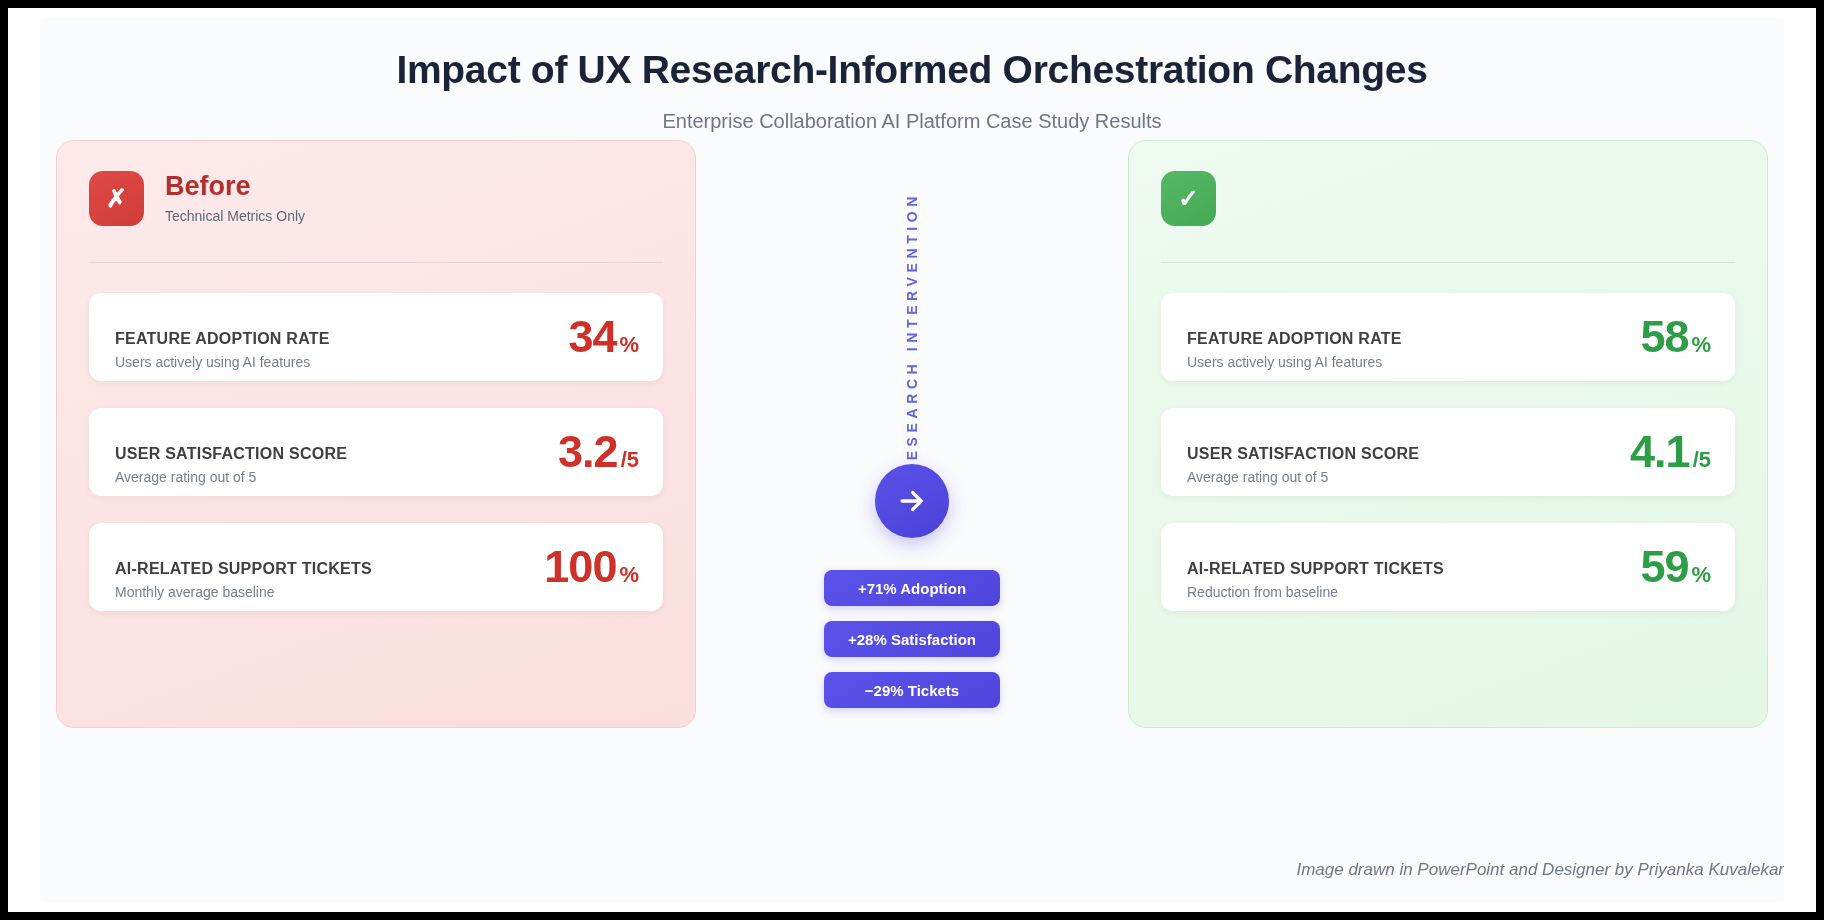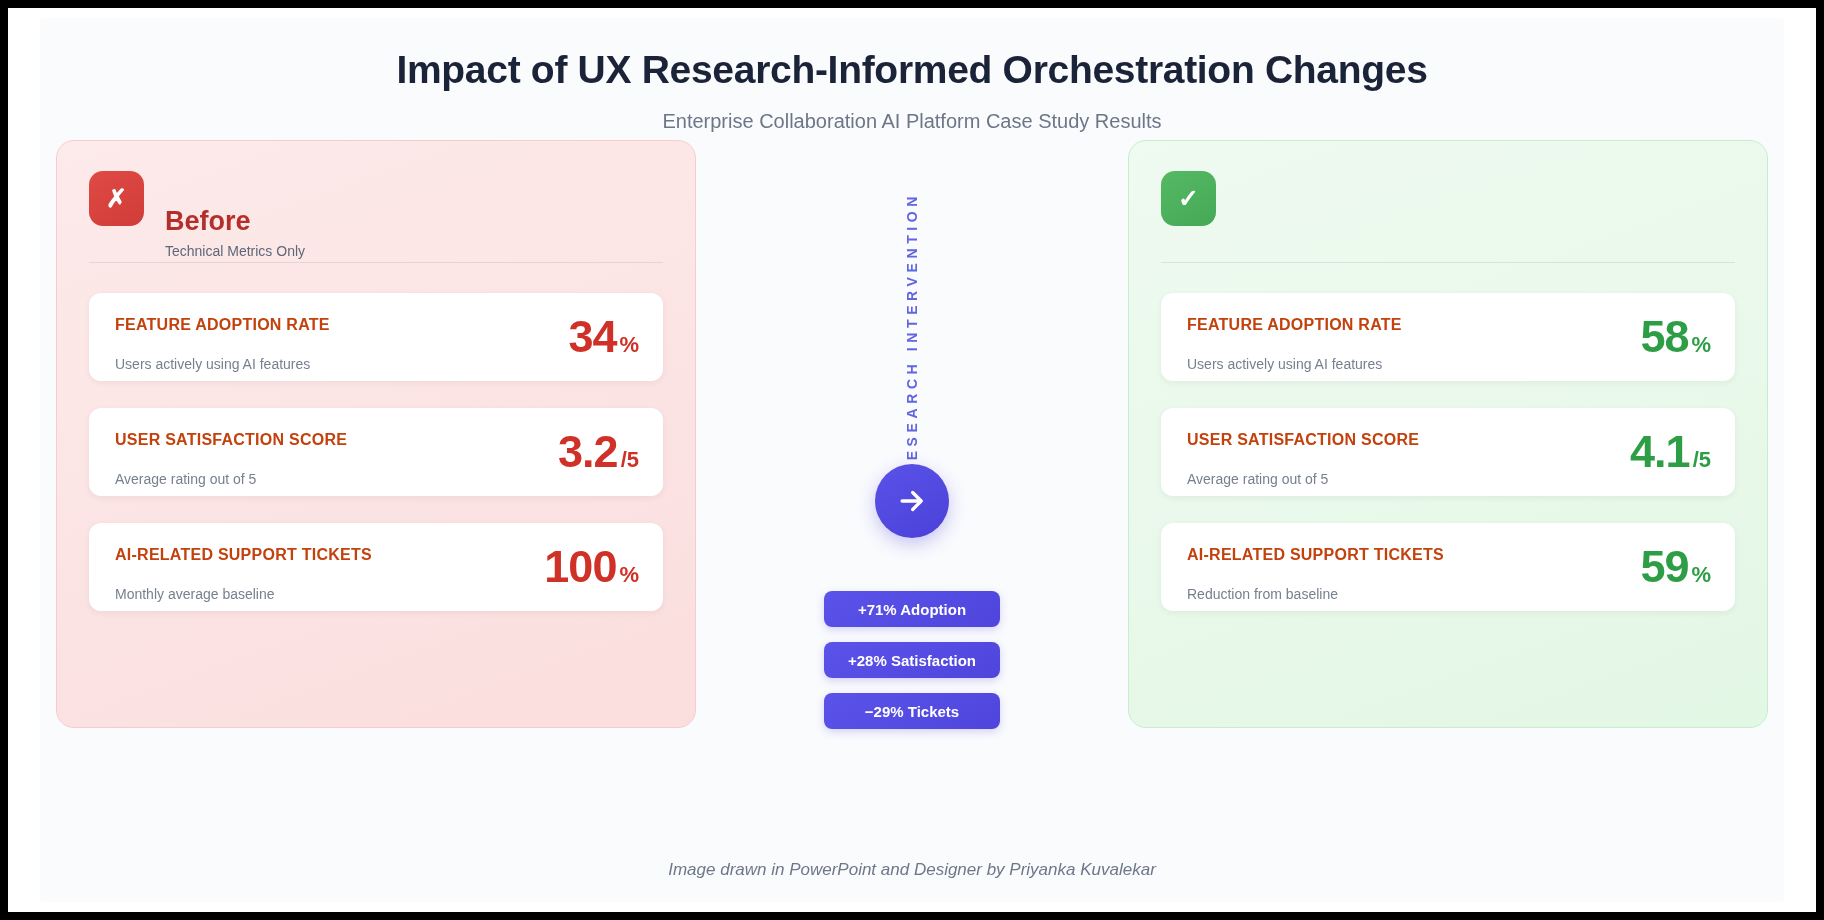--- a/index.html
+++ b/index.html
@@ -107,21 +107,20 @@
   .head-texts {
     position: absolute;
     left: 76px;
     top: 0;
   }
   .head-title {
     font-size: 27px;
     font-weight: bold;
     line-height: 34px;
     white-space: nowrap;
-    margin-top: 35px;
   }
   #title-before { color: #b42f2c; }
   #title-after  { color: #1f7a34; }
   .head-sub {
     font-size: 14px;
     color: #5e6779;
     line-height: 22px;
     margin-top: 2px;
     white-space: nowrap;
   }
@@ -151,30 +150,31 @@
     box-shadow: 0 2px 6px rgba(40,30,30,0.06);
   }
   .metric-labels {
     position: absolute;
     left: 26px;
     top: 22px;
   }
   .metric-name {
     font-size: 16px;
     font-weight: bold;
-    color: #c2410c;
+    color: #404040;
     letter-spacing: 0.25px;
     line-height: 20px;
     white-space: nowrap;
+    margin-top: 14px;
   }
   .metric-desc {
     font-size: 14px;
     color: #77808f;
     line-height: 19px;
-    margin-top: 20px;
+    margin-top: 4px;
     white-space: nowrap;
   }
   .metric-value {
     position: absolute;
     right: 24px;
     top: 50%;
     transform: translateY(-50%);
     display: flex;
     align-items: baseline;
     white-space: nowrap;
@@ -227,21 +227,20 @@
     display: flex;
     align-items: center;
     justify-content: center;
   }
   .badges {
     position: absolute;
     left: 50%;
     top: 430px;
     transform: translateX(-50%);
     width: 176px;
-    margin-top: 21px;
   }
   .gain-badge {
     height: 36px;
     border-radius: 8px;
     background: linear-gradient(150deg, #5b53e9 0%, #4f45dd 100%);
     color: #ffffff;
     font-size: 15px;
     font-weight: bold;
     display: flex;
     align-items: center;
@@ -250,21 +249,21 @@
     box-shadow: 0 3px 8px rgba(80,70,220,0.22);
     white-space: nowrap;
   }
 
   
   #footer-caption {
     position: absolute;
     left: 0;
     bottom: 22px;
     width: 100%;
-    text-align: center;
+    text-align: right;
     font-size: 17px;
     font-style: italic;
     color: #6e7789;
     white-space: nowrap;
   }
 </style>
 </head>
 <body>
 
 <div id="frame">

